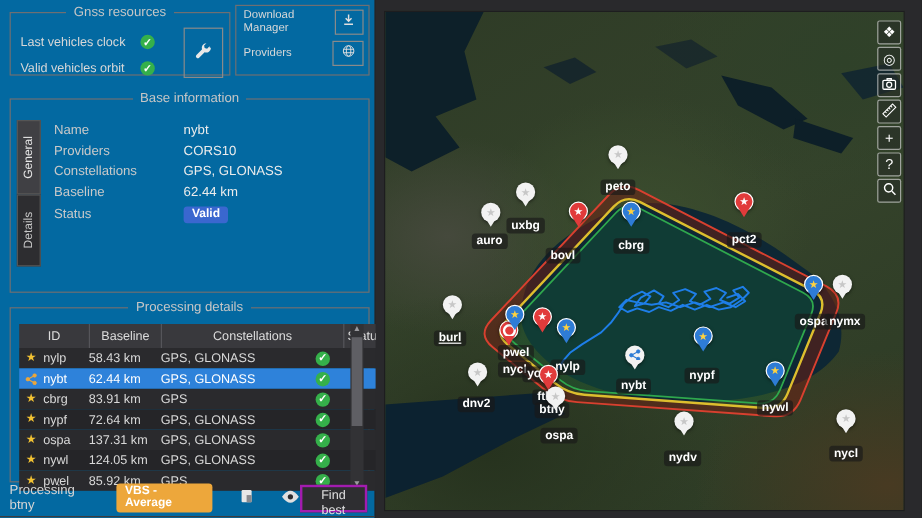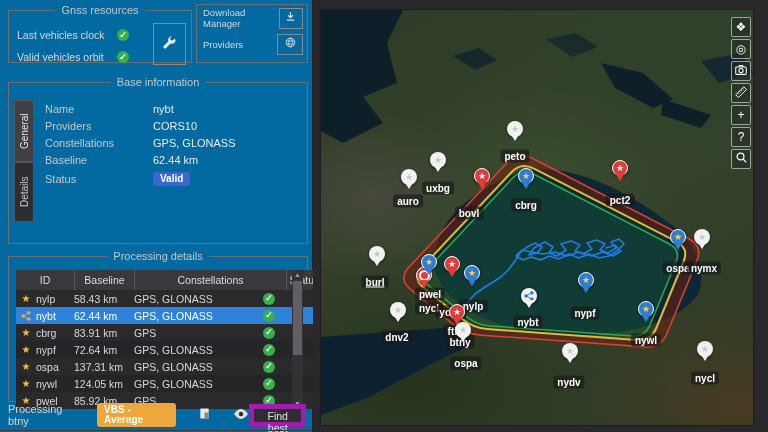--- a/index.html
+++ b/index.html
@@ -55,21 +55,21 @@
            display:flex;flex-direction:column;align-items:center;cursor:pointer;}
   .vscroll .arr{font-size:7px;color:#9a9a9e;height:10px;line-height:10px;}
   .vscroll .thumb{width:9px;height:74px;background:#5f5f64;margin-top:1px;}
   .vscroll .spacer{flex:1;}
 
   .proc-footer{position:absolute;left:8px;top:402px;width:298px;height:26px;display:flex;align-items:center;}
   .pf-label{font-size:11px;color:#d5d5d5;}
   .badge-orange{background:#eda73b;margin-left:14px;}
   .icon-btn{background:transparent;border:none;padding:0;margin-left:22px;cursor:pointer;
             display:flex;align-items:center;}
-  .find-best{margin-left:auto;width:58px;height:23px;background:#2e2e31;border:5px solid #a21caf;
+  .find-best{margin-left:auto;width:58px;height:23px;background:#2e2e31;border:2px solid #a21caf;
              color:#e0e0e0;font-size:10.5px;cursor:pointer;}
   .bottom-line{position:absolute;left:0;top:430px;width:312px;height:1px;background:#3c3c3f;}
 
   
   .map-panel{position:absolute;left:313px;top:0;width:455px;height:432px;background:#29292c;}
   .map-frame{position:absolute;left:7px;top:9px;width:432px;height:415px;overflow:hidden;
              border:1px solid #1d1d1f;cursor:crosshair;
              background-color:#32402a;
              background-image:
                radial-gradient(ellipse 240px 170px at 88% 10%,#2f4129 0%,rgba(47,65,41,0) 70%),

